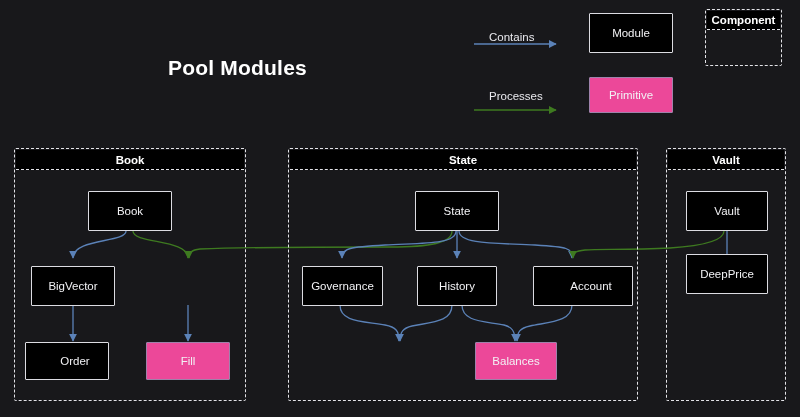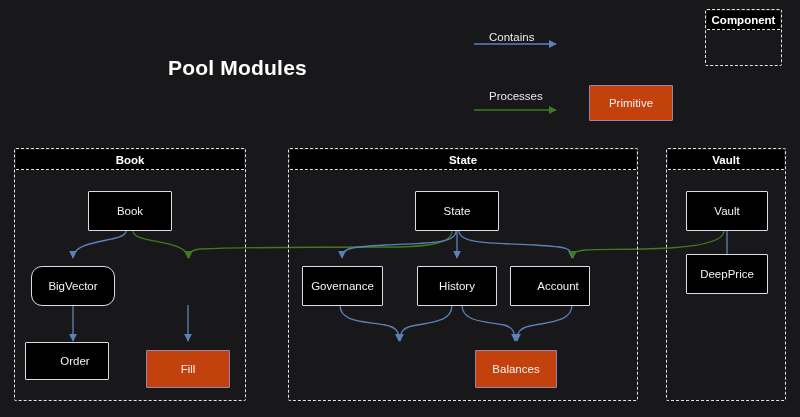--- a/index.html
+++ b/index.html
@@ -31,21 +31,21 @@
   
   .node{
     position:absolute;
     display:flex;align-items:center;justify-content:center;
     box-sizing:border-box;
     font-size:11.5px;color:#f2f2f5;
     text-align:center;white-space:nowrap;
     border-radius:1px;
   }
   .node.module{background:#000000;border:1.3px solid #dcdce2;}
-  .node.primitive{background:#c2410c;border:1.3px solid #9f82ab;margin-top:8px;}
+  .node.primitive{background:#ec4899;border:1.3px solid #9f82ab;}
 
   
   .subgraph{
     position:absolute;box-sizing:border-box;
     border:1.6px dashed #e3e3e8;
     background:transparent;
     border-radius:2px;
   }
   .subgraph-title{
     position:absolute;box-sizing:border-box;
@@ -102,40 +102,41 @@
 
       <path stroke="#5b82b8" d="M727,231 L727,265" marker-end="url(#arrow-blue)"></path>
     </g>
   </svg>
 
   <div class="title">Pool Modules</div>
 
   <div class="legend-label legend-contains-label">Contains</div>
   <div class="legend-label legend-processes-label">Processes</div>
 
+  <div class="node module" style="left:589px;top:13px;width:84px;height:40px;">Module</div>
   <div class="node primitive" style="left:589px;top:77px;width:84px;height:36px;">Primitive</div>
 
   <div class="subgraph" style="left:705px;top:9px;width:77px;height:57px;"></div>
   <div class="subgraph-title" style="left:707px;top:11px;width:73px;height:19px;">Component</div>
 
   <div class="subgraph" style="left:14px;top:148px;width:232px;height:253px;"></div>
   <div class="subgraph-title" style="left:16px;top:150px;width:228px;height:20px;">Book</div>
 
   <div class="node module" style="left:88px;top:191px;width:84px;height:40px;">Book</div>
-  <div class="node module" style="left:31px;top:266px;width:84px;height:40px;border-radius:11px;">BigVector</div>
+  <div class="node module" style="left:31px;top:266px;width:84px;height:40px;">BigVector</div>
   <div class="node module" style="left:25px;top:342px;width:84px;height:38px;padding-left:16px;">Order</div>
   <div class="node primitive" style="left:146px;top:342px;width:84px;height:38px;">Fill</div>
 
   <div class="subgraph" style="left:288px;top:148px;width:350px;height:253px;"></div>
   <div class="subgraph-title" style="left:290px;top:150px;width:346px;height:20px;">State</div>
 
   <div class="node module" style="left:415px;top:191px;width:84px;height:40px;">State</div>
   <div class="node module" style="left:302px;top:266px;width:81px;height:40px;">Governance</div>
   <div class="node module" style="left:417px;top:266px;width:80px;height:40px;">History</div>
-  <div class="node module" style="left:510px;top:266px;width:80px;height:40px;padding-left:16px;">Account</div>
+  <div class="node module" style="left:533px;top:266px;width:100px;height:40px;padding-left:16px;">Account</div>
   <div class="node primitive" style="left:475px;top:342px;width:82px;height:38px;">Balances</div>
 
   <div class="subgraph" style="left:666px;top:148px;width:120px;height:253px;"></div>
   <div class="subgraph-title" style="left:668px;top:150px;width:116px;height:20px;">Vault</div>
 
   <div class="node module" style="left:686px;top:191px;width:82px;height:40px;">Vault</div>
   <div class="node module" style="left:686px;top:254px;width:82px;height:40px;">DeepPrice</div>
 
 </div>
 

